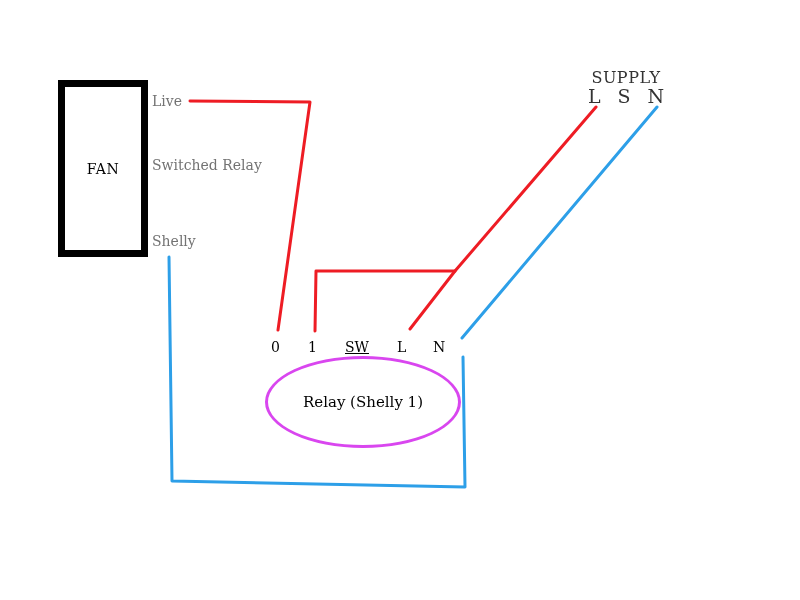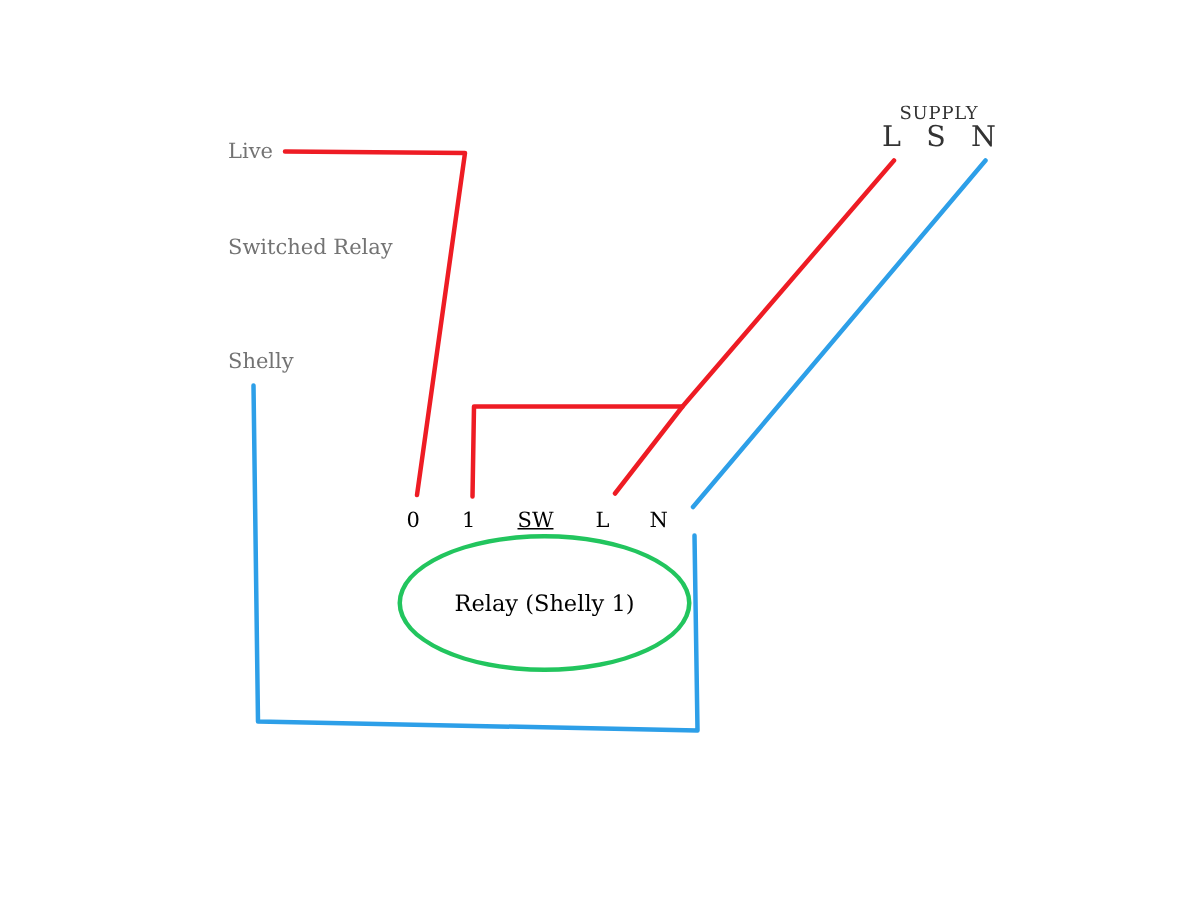--- a/index.html
+++ b/index.html
@@ -55,38 +55,38 @@
   }
   .supply-block {
     position: absolute;
     left: 586px;
     top: 68px;
     width: 80px;
     text-align: center;
     color: #333333;
   }
   .supply-title {
-    font-size: 12px;
+    font-size: 16px;
     letter-spacing: 0.5px;
   }
   .supply-terms {
     display: flex;
     justify-content: space-between;
     padding: 0 2px;
     font-size: 19px;
     margin-top: -2px;
   }
   .relay-ellipse {
     position: absolute;
     left: 265px;
     top: 356px;
     width: 196px;
     height: 92px;
     box-sizing: border-box;
-    border: 3px solid #22c55e;
+    border: 3px solid #d946ef;
     border-radius: 50%;
     background: #ffffff;
     display: flex;
     align-items: center;
     justify-content: center;
   }
   .relay-ellipse .relay-title {
     font-size: 15px;
     color: #000000;
   }
@@ -105,20 +105,23 @@
   <svg class="wires" viewBox="0 0 800 600" aria-hidden="true">
 
     <polyline class="wire" points="190,101 310,102 278,330" stroke="#ee1c24"></polyline>
     <polyline class="wire" points="596,107 455,271 410,329" stroke="#ee1c24"></polyline>
     <polyline class="wire" points="455,271 316,271 315,331" stroke="#ee1c24"></polyline>
 
     <polyline class="wire" points="657,107 462,338" stroke="#2d9fe8"></polyline>
     <polyline class="wire" points="463,357 465,487 172,481 169,257" stroke="#2d9fe8"></polyline>
   </svg>
 
+  <div class="fan-box">
+    <span class="fan-title">FAN</span>
+  </div>
   <span class="lbl" style="left:152px; top:93px;">Live</span>
   <span class="lbl" style="left:152px; top:157px;">Switched Relay</span>
   <span class="lbl" style="left:152px; top:233px;">Shelly</span>
 
   <div class="supply-block">
     <div class="supply-title">SUPPLY</div>
     <div class="supply-terms">
       <span>L</span>
       <span>S</span>
       <span>N</span>

